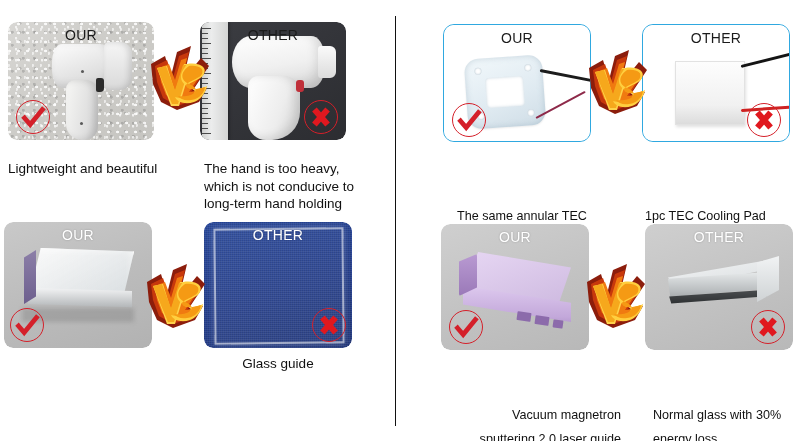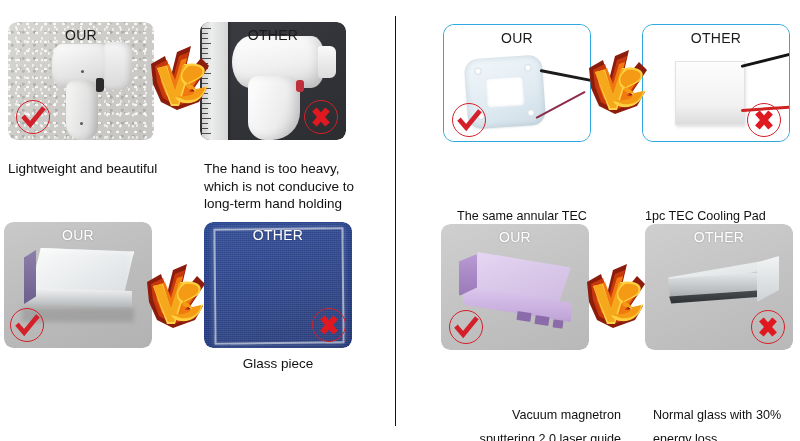--- a/index.html
+++ b/index.html
@@ -472,21 +472,21 @@
              transform: rotate(-0.6deg);"></div>
       </div>
       <div class="cardlabel light">OTHER</div>
       <div class="badge" style="left:108px; top:86px;">
         <svg viewBox="0 0 34 34" aria-hidden="true">
           <path d="M10 9 L24 25 M24 9 L10 25" fill="none" stroke="#e0181f" stroke-width="6.5" stroke-linecap="butt"></path>
         </svg>
       </div>
     </div>
 
-    <div class="caption center" style="left:206px; top:135px; width:144px;">Glass piece</div>
+    <div class="caption center" style="left:206px; top:135px; width:144px;">Glass guide</div>
   </div>
 
   <div class="block q4">
 
     <div class="card" style="left:36px; top:4px; width:148px; height:126px;">
       <div class="photo tex-greyp">
         <div class="lg-top" style="left:22px; top:28px; width:108px; height:60px;
              clip-path: polygon(14% 0%, 100% 26%, 86% 100%, 0% 62%);"></div>
         <div class="lg-front" style="left:22px; top:62px; width:108px; height:44px;
              clip-path: polygon(0% 0%, 100% 38%, 100% 82%, 0% 42%);"></div>

